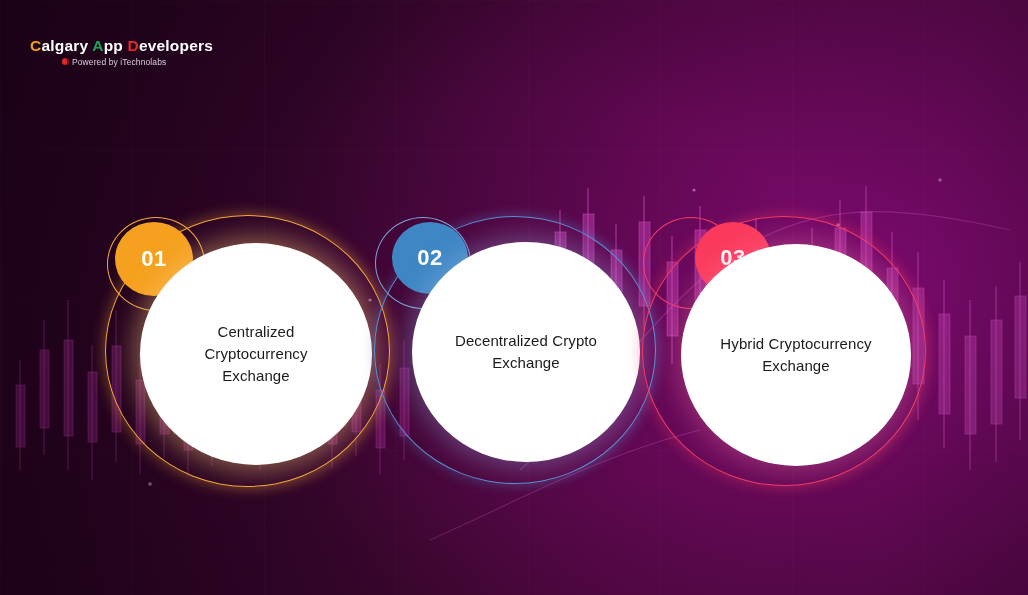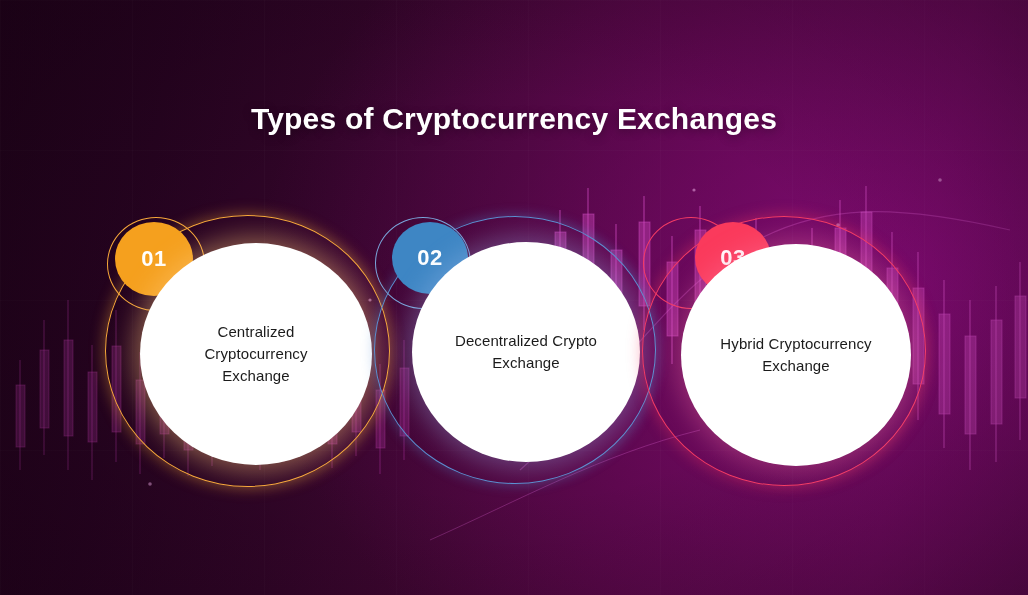--- a/index.html
+++ b/index.html
@@ -255,22 +255,28 @@
         <circle cx="150" cy="484" r="1.8"></circle>
         <circle cx="370" cy="300" r="1.6"></circle>
         <circle cx="694" cy="190" r="1.6"></circle>
         <circle cx="940" cy="180" r="1.8"></circle>
       </g>
     </svg>
   </div>
 
   <div id="bg-vignette"></div>
 
-
-  <h1 id="title">Types of Cryptocurrency Exchanges</h1>
+  <div id="logo">
+    <div id="logo-word"><span class="c1">C</span><span>algary </span><span class="c2">A</span><span>pp </span><span class="c3">D</span><span>evelopers</span></div>
+    <div id="logo-tag">
+      <span id="logo-mark"></span>
+      <span>Powered by iTechnolabs</span>
+    </div>
+  </div>
+
 
   <div id="circles">
 
     <div class="node" id="node-1">
       <div class="ring-outer" style="left:105px; top:215px; width:285px; height:272px;"></div>
       <div class="badge-ring" style="left:107px; top:217px; width:98px; height:94px;"></div>
       <div class="badge" style="left:115px; top:222px; width:78px; height:74px;">01</div>
       <div class="disc" style="left:140px; top:243px; width:232px; height:222px;">
         <span class="disc-label">Centralized Cryptocurrency Exchange</span>
       </div>

